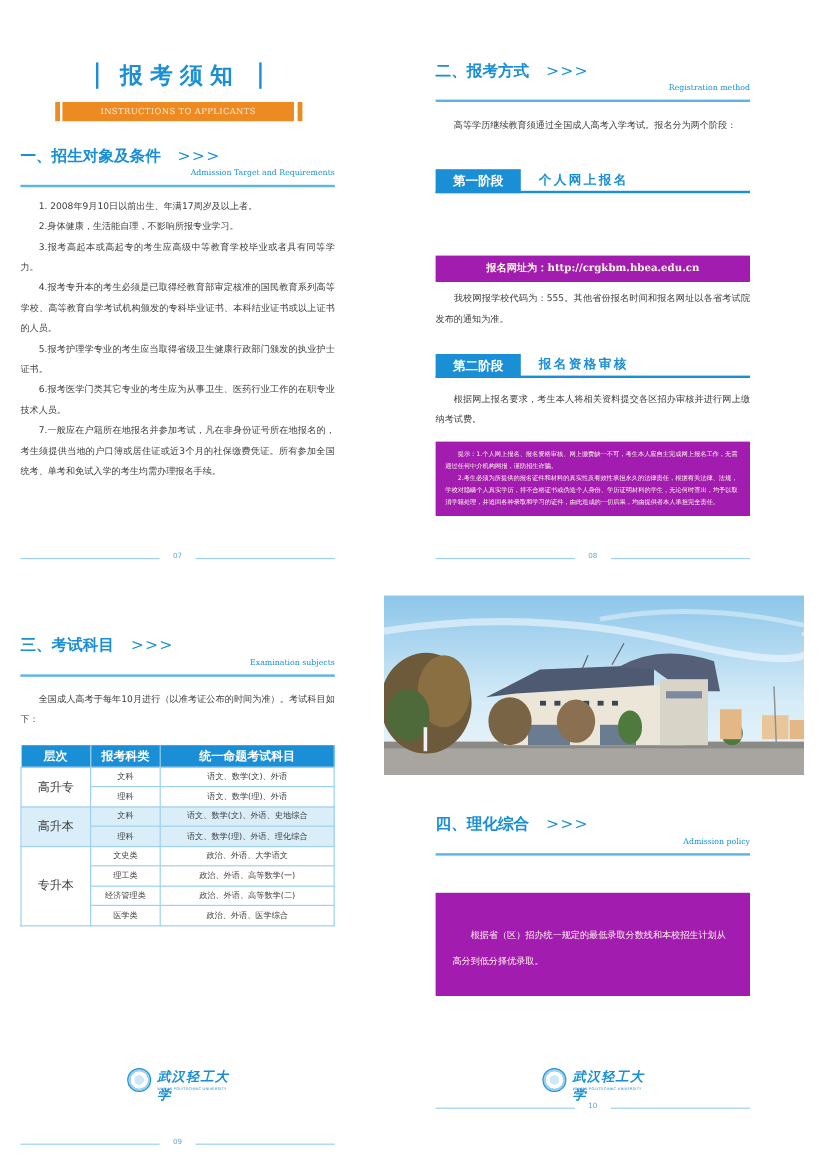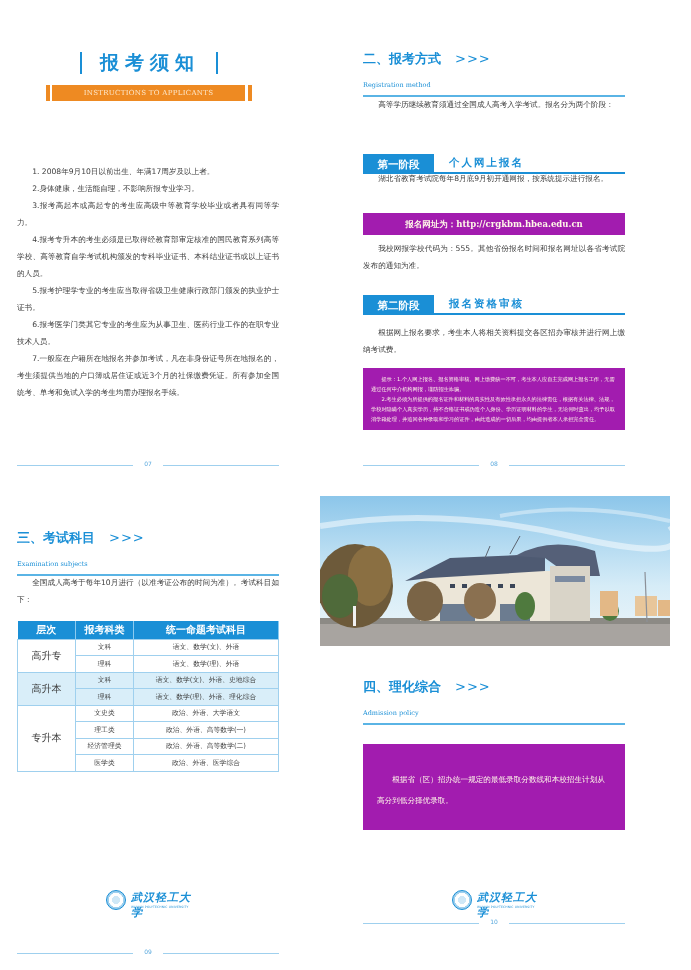--- a/index.html
+++ b/index.html
@@ -13,21 +13,21 @@
   .main-title { position: absolute; left: 80px; top: 50px; width: 140px; text-align: center; font-family: "DejaVu Serif", serif; font-weight: bold; font-size: 19px; color: #1a8fd6; letter-spacing: 6px; }
   .bar-l, .bar-r { position: absolute; top: 52px; width: 2px; height: 22px; background: #1a8fd6; }
   .bar-l { left: 80px; } .bar-r { left: 216px; }
   .banner { position: absolute; left: 52px; top: 85px; width: 193px; height: 16px; background: #ee8a22; color: #fde8cc; font-family: "DejaVu Serif", serif; font-size: 7px; text-align: center; line-height: 16px; letter-spacing: 0.3px; }
   .banner-tick-l, .banner-tick-r { position: absolute; top: 85px; width: 4px; height: 16px; background: #ee8a22; }
   .banner-tick-l { left: 46px; } .banner-tick-r { left: 248px; }
 
   .sec-head { position: absolute; left: 17px; width: 262px; }
   .sec-title { font-family: "DejaVu Serif", serif; font-weight: bold; font-size: 13px; color: #1a8fd6; white-space: nowrap; }
   .sec-title .arrows { font-weight: normal; margin-left: 14px; letter-spacing: 1px; }
-  .sec-sub { font-family: "DejaVu Serif", serif; font-size: 6.5px; color: #1a8fd6; margin-top: 13px; }
+  .sec-sub { font-family: "DejaVu Serif", serif; font-size: 6.5px; color: #1a8fd6; margin-top: 1px; text-align: right; }
   .sec-line { height: 2px; background: #5ab4e5; margin-top: 6px; }
 
   .para { position: absolute; left: 17px; width: 262px; font-size: 7.6px; line-height: 17px; color: #3d3d3d; text-align: justify; }
   .para p { text-indent: 2em; }
 
   .footer { position: absolute; left: 17px; width: 262px; height: 10px; }
   .footer .ln { position: absolute; top: 5px; height: 1px; background: #9fd0ee; width: 116px; }
   .footer .ln.l { left: 0; } .footer .ln.r { right: 0; }
   .footer .num { position: absolute; left: 0; right: 0; text-align: center; font-size: 6px; color: #5aa9dd; top: 0; }
 
@@ -59,20 +59,25 @@
 <body>
 
 <div class="page p07">
   <div class="bar-l"></div>
   <div class="main-title">报考须知</div>
   <div class="bar-r"></div>
   <div class="banner-tick-l"></div>
   <div class="banner">INSTRUCTIONS TO APPLICANTS</div>
   <div class="banner-tick-r"></div>
 
+  <div class="sec-head" style="top:121px;">
+    <div class="sec-title"><span>一、招生对象及条件</span><span class="arrows">&gt;&gt;&gt;</span></div>
+    <div class="sec-sub">Admission Target and Requirements</div>
+    <div class="sec-line"></div>
+  </div>
 
   <div class="para" style="top:163px;">
     <p>1. 2008年9月10日以前出生、年满17周岁及以上者。</p>
     <p>2.身体健康，生活能自理，不影响所报专业学习。</p>
     <p>3.报考高起本或高起专的考生应高级中等教育学校毕业或者具有同等学力。</p>
     <p>4.报考专升本的考生必须是已取得经教育部审定核准的国民教育系列高等学校、高等教育自学考试机构颁发的专科毕业证书、本科结业证书或以上证书的人员。</p>
     <p>5.报考护理学专业的考生应当取得省级卫生健康行政部门颁发的执业护士证书。</p>
     <p>6.报考医学门类其它专业的考生应为从事卫生、医药行业工作的在职专业技术人员。</p>
     <p>7.一般应在户籍所在地报名并参加考试，凡在非身份证号所在地报名的，考生须提供当地的户口簿或居住证或近3个月的社保缴费凭证。所有参加全国统考、单考和免试入学的考生均需办理报名手续。</p>
   </div>
@@ -88,28 +93,25 @@
   <div class="sec-head" style="top:50px;">
     <div class="sec-title"><span>二、报考方式</span><span class="arrows">&gt;&gt;&gt;</span></div>
     <div class="sec-sub">Registration method</div>
     <div class="sec-line"></div>
   </div>
 
   <div class="para" style="top:96px;">
     <p>高等学历继续教育须通过全国成人高考入学考试。报名分为两个阶段：</p>
   </div>
 
-  <div class="stage" style="top:154px;">
+  <div class="stage" style="top:141px;">
     <div class="tag">第一阶段</div>
     <div class="name">个人网上报名</div>
   </div>
 
-  <div class="para" style="top:170px;">
-    <p>湖北省教育考试院每年8月底9月初开通网报，按系统提示进行报名。</p>
-  </div>
 
   <div class="orange-box url-box" style="top:213px;">报名网址为：http://crgkbm.hbea.edu.cn</div>
 
   <div class="para" style="top:240px;">
     <p>我校网报学校代码为：555。其他省份报名时间和报名网址以各省考试院发布的通知为准。</p>
   </div>
 
   <div class="stage" style="top:295px;">
     <div class="tag">第二阶段</div>
     <div class="name">报名资格审核</div>

